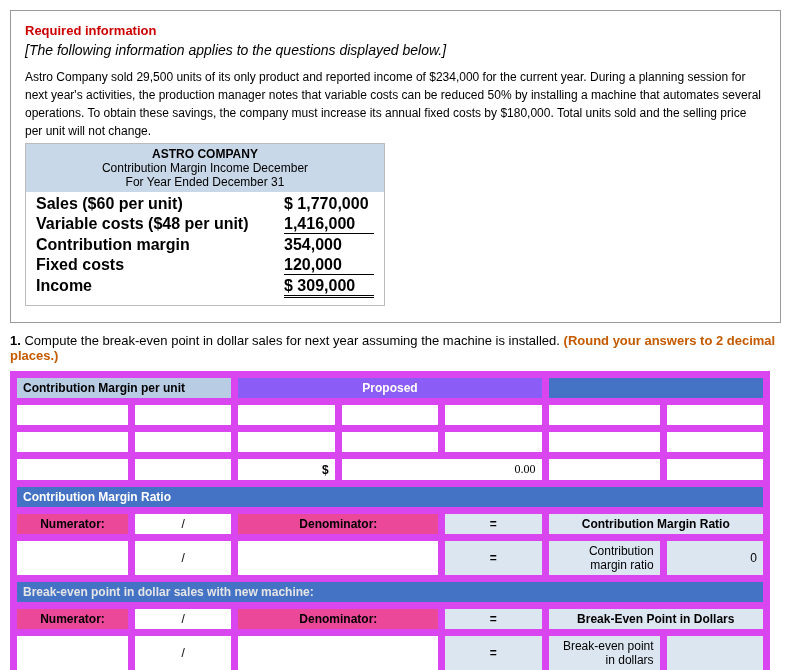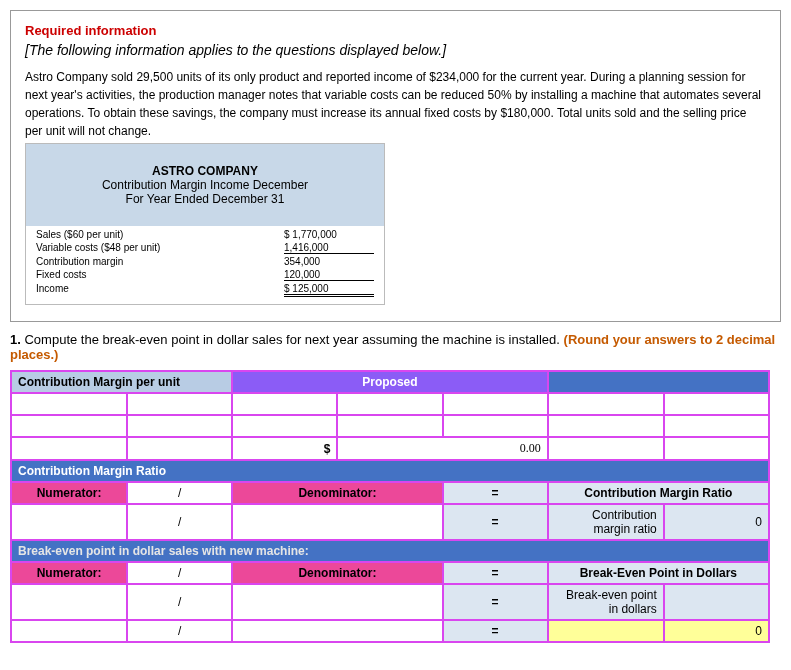--- a/index.html
+++ b/index.html
@@ -35,51 +35,52 @@
     .astro-table-wrapper {
       border: 1px solid #bbb;
       display: inline-block;
       background: #fff;
       margin-bottom: 4px;
       min-width: 360px;
     }
     .astro-table-header {
       background: #c8d8e8;
       text-align: center;
-      padding: 20px 8px;
+      padding: 3px 8px;
       font-size: 12px;
     }
     .astro-table-header .company {
       font-weight: bold;
       font-size: 12px;
     }
     .astro-table-body {
       padding: 2px 10px 6px 10px;
     }
     .astro-row {
       display: flex;
       justify-content: space-between;
-      font-size: 10px;
+      font-size: 16px;
       padding: 1px 0;
+      font-weight: bold;
     }
     .astro-row .label { padding-right: 30px; }
     .astro-row .value { text-align: left; min-width: 90px; }
     .astro-row.underline .value { border-bottom: 1px solid #000; }
     .astro-row.double-underline .value { border-bottom: 3px double #000; }
     .bold-orange { color: #c55a00; font-weight: bold; }
 
     
     .main-table {
       border-collapse: collapse;
       width: 760px;
       margin-bottom: 10px;
       font-size: 12px;
     }
     .main-table td, .main-table th {
-      border: 2px solid #d946ef;
+      border: 7px solid #d946ef;
       padding: 3px 6px;
     }
     .header-blue {
       background: #4472c4;
       color: #fff;
       font-weight: bold;
       text-align: center;
     }
     .header-light {
       background: #b8cce4;
@@ -164,21 +165,21 @@
       <div class="astro-row">
         <span class="label">Contribution margin</span>
         <span class="value">354,000</span>
       </div>
       <div class="astro-row underline">
         <span class="label">Fixed costs</span>
         <span class="value">120,000</span>
       </div>
       <div class="astro-row double-underline">
         <span class="label">Income</span>
-        <span class="value">$ 125,000</span>
+        <span class="value">$ 309,000</span>
       </div>
     </div>
   </div>
 
 </div>
 
 <div style="margin: 8px 10px;">
   <span style="font-weight:bold;">1.</span>
   <span>Compute the break-even point in dollar sales for next year assuming the machine is installed.</span>
   <span class="bold-orange">(Round your answers to 2 decimal places.)</span>

